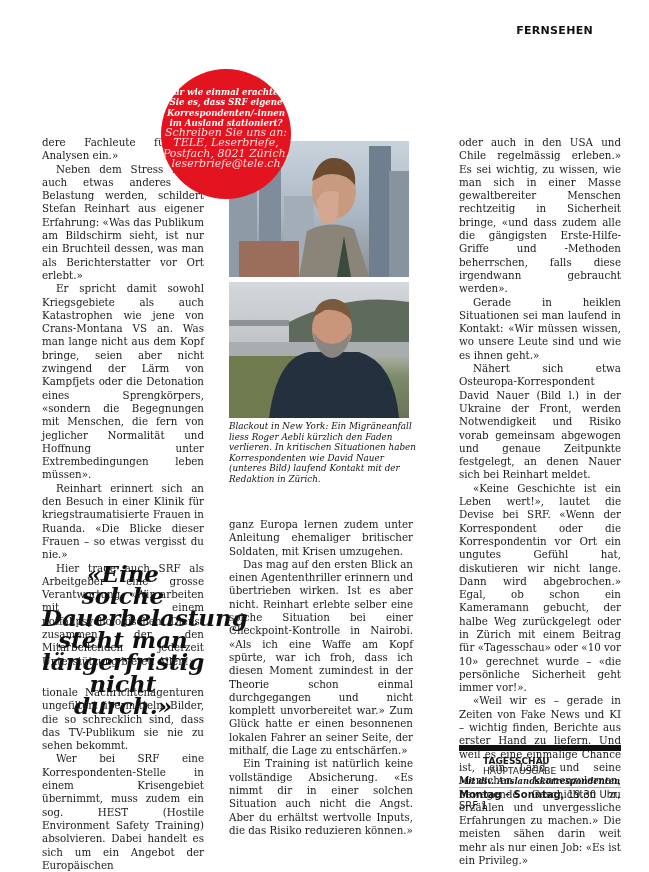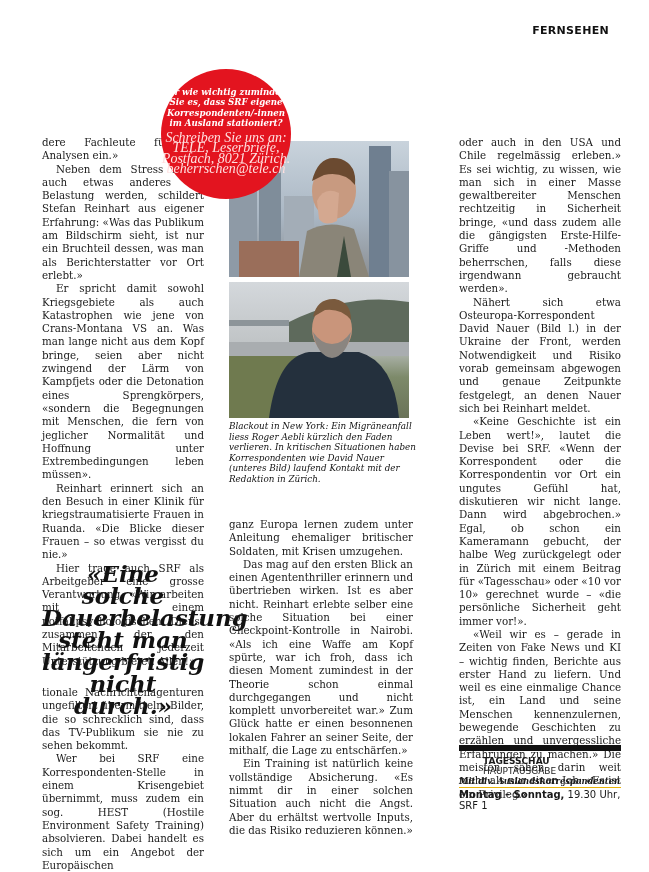--- a/index.html
+++ b/index.html
@@ -1,58 +1,58 @@
 <!DOCTYPE html>
 <html><head>
 <meta charset="utf-8">
 <style>
   html, body { margin:0; padding:0; background:#ffffff; }
   body { width:649px; height:872px; position:relative; overflow:hidden; color:#1a1a1a;
          font-family:"DejaVu Serif", "Liberation Serif", serif; }
-  .section-label { position:absolute; top:24px; right:40px; font-family:"DejaVu Sans", sans-serif;
+  .section-label { position:absolute; top:24px; right:56px; font-family:"DejaVu Sans", sans-serif;
          font-weight:900; font-size:11px; letter-spacing:0.3px; color:#111; }
   .col { position:absolute; font-size:10.3px; line-height:13.3px; text-align:justify; hyphens:manual; }
   .col p { margin:0; }
   .col p.ind { text-indent:14px; }
   #col1 { left:42px; top:136px; width:162px; }
   #col1b { left:42px; top:686px; width:162px; }
   #col2 { left:229px; top:518px; width:184px; }
   #col3 { left:459px; top:136px; width:162px; }
   .pullquote { position:absolute; left:42px; top:563px; width:162px; text-align:center;
        font-style:italic; font-weight:bold; font-size:23px; line-height:22px; color:#111; }
   .bubble { position:absolute; left:161px; top:69px; width:130px; height:130px; border-radius:50%;
        background:#e3141f; color:#fff; text-align:center; font-style:italic; z-index:3; }
   .bubble .q { font-weight:bold; font-size:8.6px; line-height:10.3px; margin-top:18px; }
-  .bubble .a { font-size:14px; line-height:10.3px; margin-top:5px; color:#ffe0e0;font-family:Liberation Serif, serif; }
+  .bubble .a { font-size:11px; line-height:10.3px; color:#ffe0e0; }
   .photo { position:absolute; left:229px; width:180px; overflow:hidden; }
   #photo1 { top:141px; height:136px; background:linear-gradient(180deg,#c9d3dc 0%,#aab7c4 55%,#8b8f93 100%); }
   #photo2 { top:282px; height:136px; background:linear-gradient(180deg,#d4d8dc 0%,#c0c4c6 45%,#7d8a6a 70%,#6a7358 100%); }
   .caption { position:absolute; left:229px; top:421px; width:190px; font-style:italic; font-weight:normal;
        font-size:8.8px; line-height:10.6px; color:#111; }
   .infobox { position:absolute; left:459px; top:745px; width:162px; }
   .infobox .bar { height:6px; background:#111; }
   .infobox .l1 { font-family:"DejaVu Sans", sans-serif; font-size:9px; margin-top:5px;margin-left:24px; }
   .infobox .l1 b { font-weight:900; }
   .infobox .l2 { font-style:italic; font-weight:bold; font-size:8.4px; border-bottom:1px solid #eab308; padding-bottom:1px; }
   .infobox .l3 { font-family:"DejaVu Sans", sans-serif; font-size:10px; margin-top:1px; }
   .infobox .l3 b { font-weight:bold; }
   .folio { position:absolute; right:40px; top:882px; font-family:"DejaVu Sans", sans-serif; font-weight:900; font-size:14px; }
 </style>
 </head>
 <body>
 
 <div class="section-label">FERNSEHEN</div>
 
 <div class="bubble">
-  <div class="q">Für wie wichtig zumindest Sie es, dass SRF eigene Korrespondenten/-innen im Ausland stationiert?</div>
+  <div class="q">Für wie einmal erachten Sie es, dass SRF eigene Korrespondenten/-innen im Ausland stationiert?</div>
   <div class="a">
     <div>Schreiben Sie uns an:</div>
     <div>TELE, Leserbriefe,</div>
     <div>Postfach, 8021 Zürich.</div>
-    <div>beherrschen@tele.ch</div>
+    <div>leserbriefe@tele.ch</div>
   </div>
 </div>
 
 <div class="photo" id="photo1" title="Moderator hält sich die Hand vor das Gesicht, Skyline New York im Hintergrund">
   <svg width="180" height="136" viewBox="0 0 180 136">
     <rect x="0" y="40" width="28" height="96" fill="#8e9aa6"></rect>
     <rect x="30" y="20" width="22" height="116" fill="#7f8d9a"></rect>
     <rect x="55" y="55" width="30" height="81" fill="#a3adb7"></rect>
     <rect x="140" y="5" width="22" height="131" fill="#6f7f90"></rect>
     <rect x="160" y="30" width="20" height="106" fill="#87939f"></rect>
@@ -100,20 +100,21 @@
 
 <div class="col" id="col2">
   <p>ganz Europa lernen zudem unter Anleitung ehemaliger britischer Soldaten, mit Krisen umzugehen.</p>
   <p class="ind">Das mag auf den ersten Blick an einen Agententhriller erinnern und übertrieben wirken. Ist es aber nicht. Reinhart erlebte selber eine solche Situation bei einer Checkpoint-Kontrolle in Nairobi. «Als ich eine Waffe am Kopf spürte, war ich froh, dass ich diesen Moment zumindest in der Theorie schon einmal durchgegangen und nicht komplett unvorbereitet war.» Zum Glück hatte er einen besonnenen lokalen Fahrer an seiner Seite, der mithalf, die Lage zu entschärfen.»</p>
   <p class="ind">Ein Training ist natürlich keine vollständige Absicherung. «Es nimmt dir in einer solchen Situation auch nicht die Angst. Aber du erhältst wertvolle Inputs, die das Risiko reduzieren können.»</p>
 
 </div>
 
 <div class="col" id="col3">
   <p>oder auch in den USA und Chile regelmässig erleben.» Es sei wichtig, zu wissen, wie man sich in einer Masse gewaltbereiter Menschen rechtzeitig in Sicherheit bringe, «und dass zudem alle die gängigsten Erste-Hilfe-Griffe und -Methoden beherrschen, falls diese irgendwann gebraucht werden».</p>
+  <p class="ind">Gerade in heiklen Situationen sei man laufend in Kontakt: «Wir müssen wissen, wo unsere Leute sind und wie es ihnen geht.»</p>
   <p class="ind">Nähert sich etwa Osteuropa-Korrespondent David Nauer (Bild l.) in der Ukraine der Front, werden Notwendigkeit und Risiko vorab gemeinsam abgewogen und genaue Zeitpunkte festgelegt, an denen Nauer sich bei Reinhart meldet.</p>
   <p class="ind">«Keine Geschichte ist ein Leben wert!», lautet die Devise bei SRF. «Wenn der Korrespondent oder die Korrespondentin vor Ort ein ungutes Gefühl hat, diskutieren wir nicht lange. Dann wird abgebrochen.» Egal, ob schon ein Kameramann gebucht, der halbe Weg zurückgelegt oder in Zürich mit einem Beitrag für «Tagesschau» oder «10 vor 10» gerechnet wurde – «die persönliche Sicherheit geht immer vor!».</p>
   <p class="ind"><span>«Weil wir es – gerade in Zeiten von Fake News und KI – wichtig finden, Berichte aus erster Hand zu liefern. Und weil es eine einmalige Chance ist, ein Land und seine Menschen kennenzulernen, bewegende Geschichten zu erzählen und unvergessliche Erfahrungen zu machen.» Die meisten sähen darin weit mehr als nur einen Job: «Es ist ein Privileg.»</span></p>
 </div>
 
 <div class="infobox">
   <div class="bar"></div>
   <div class="l1">
     <b>TAGESSCHAU</b>
     <span>HAUPTAUSGABE</span>

